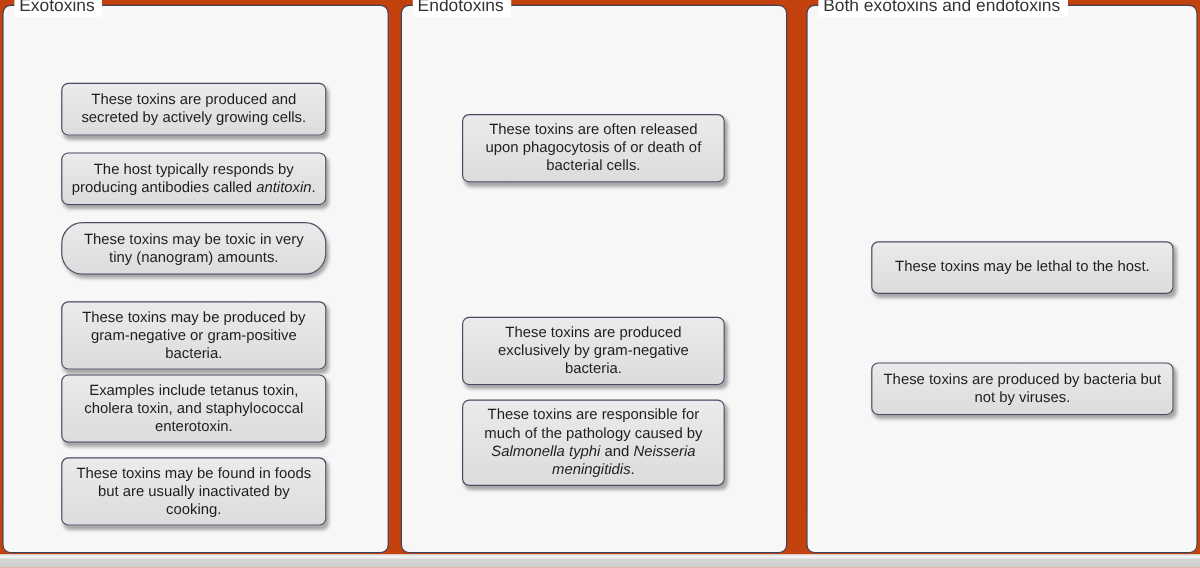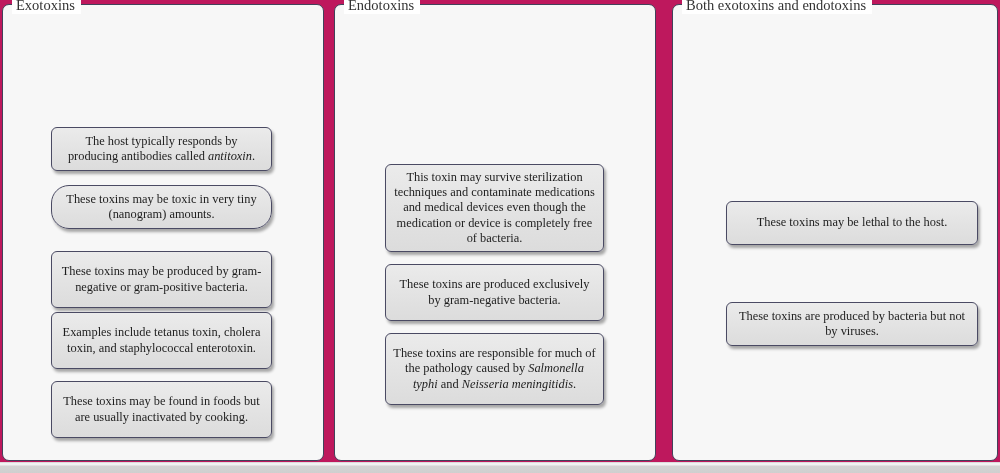--- a/index.html
+++ b/index.html
@@ -5,22 +5,22 @@
 <style>
   html, body {
     margin: 0;
     padding: 0;
     background: #ffffff;
   }
   #stage {
     position: relative;
     width: 1000px;
     height: 473px;
-    background: #be185d;
-    font-family: Liberation Serif, serif;
+    background: #c2410c;
+    font-family: Liberation Sans, sans-serif;
     overflow: hidden;
   }
 
   
   .bottom-strip {
     position: absolute;
     left: 0;
     bottom: 0;
     width: 1000px;
     height: 11px;
@@ -101,20 +101,23 @@
 </style>
 </head>
 <body>
 
 <div id="stage">
 
   <div class="panel panel-exotoxins col-a">
     <div class="panel-legend">Exotoxins</div>
     <div class="panel-body">
 
+      <div class="card" style="top:46px; height:44px;">
+        <span class="txt">These toxins are produced and secreted by actively growing cells.</span>
+      </div>
 
       <div class="card" style="top:104px; height:44px;">
         <span class="txt">The host typically responds by producing antibodies called <i>antitoxin</i>.</span>
       </div>
 
       <div class="card" style="top:162px; height:44px;border-radius:18px;">
         <span class="txt">These toxins may be toxic in very tiny (nanogram) amounts.</span>
       </div>
 
       <div class="card" style="top:228px; height:57px;">
@@ -129,24 +132,24 @@
         <span class="txt">These toxins may be found in foods but are usually inactivated by cooking.</span>
       </div>
 
     </div>
   </div>
 
   <div class="panel panel-endotoxins col-b">
     <div class="panel-legend">Endotoxins</div>
     <div class="panel-body">
 
+      <div class="card" style="top:72px; height:57px;">
+        <span class="txt">These toxins are often released upon phagocytosis of or death of bacterial cells.</span>
+      </div>
 
-      <div class="card" style="top:141px; height:88px;">
-        <span class="txt">This toxin may survive sterilization techniques and contaminate medications and medical devices even though the medication or device is completely free of bacteria.</span>
-      </div>
 
       <div class="card" style="top:241px; height:57px;">
         <span class="txt">These toxins are produced exclusively by gram-negative bacteria.</span>
       </div>
 
       <div class="card" style="top:310px; height:72px;">
         <span class="txt">These toxins are responsible for much of the pathology caused by <i>Salmonella typhi</i> and <i>Neisseria meningitidis</i>.</span>
       </div>
 
     </div>

